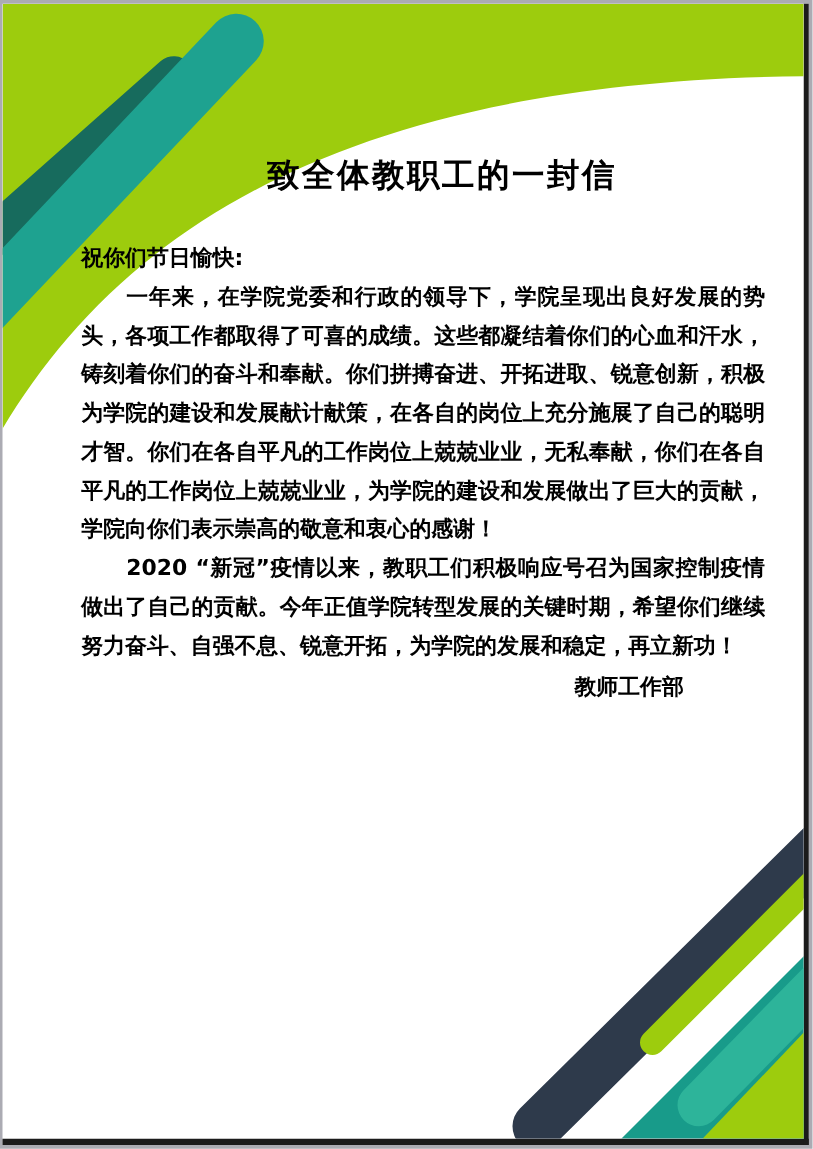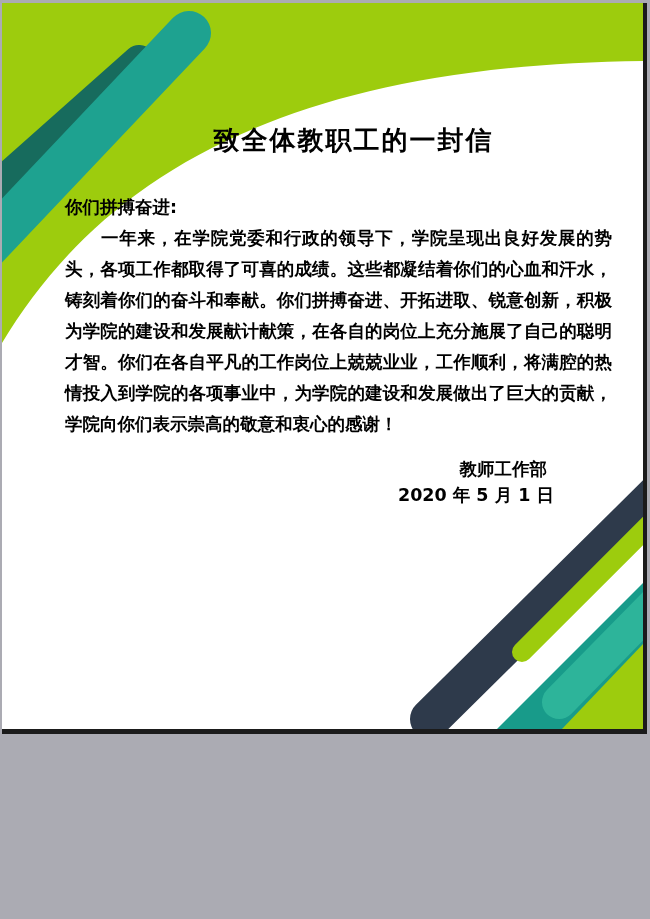--- a/index.html
+++ b/index.html
@@ -6,21 +6,21 @@
   html,body { width:650px; height:919px; }
   body {
     background:#ABABB3;
     font-family:"DejaVu Sans", sans-serif;
     position:relative;
     overflow:hidden;
   }
   .page {
     position:absolute;
     left:2px; top:3px;
-    width:645px; height:731px;
+    width:645px; height:913px;
     background:#ffffff;
     border-right:4px solid #1b1b1b;
     border-bottom:5px solid #1b1b1b;
     overflow:hidden;
   }
   .deco-top {
     position:absolute; left:0; top:0;
     width:641px; height:345px;
     display:block;
   }
@@ -46,21 +46,21 @@
     width:547px;
     font-size:17.5px;
     font-weight:bold;
     line-height:31px;
     color:#000;
     text-align:justify;
   }
   .salutation { text-align:left; }
   .content p { text-indent:36px; margin:0; }
   .content p.first { margin-top:22px; }
-  .sig-block { margin-top:16px; }
+  .sig-block { margin-top:4px; }
   .sig-line { text-align:right; line-height:26px; padding-right:65px; }
   .date-line { text-align:right; line-height:26px; padding-right:58px; }
 </style>
 </head>
 <body>
 
 <div class="page">
 
   <svg class="deco-top" viewBox="0 0 641 345">
     <path d="M0,0 H641 V58 C260,62 90,190 0,340 Z" fill="#9DCC0D"></path>
@@ -72,21 +72,21 @@
     <polygon points="154,294 379,69 379,294" fill="#189B8A"></polygon>
     <line x1="216" y1="267" x2="359" y2="121" stroke-width="34" stroke-linecap="round" stroke="#2DB49A"></line>
     <polygon points="219,294 364,142 364,294" fill="#9DCC0D"></polygon>
     <line x1="87" y1="284" x2="347" y2="27" stroke-width="40" stroke-linecap="round" stroke="#2E3A4B"></line>
     <line x1="179" y1="217" x2="341" y2="55" stroke-width="20" stroke-linecap="round" stroke="#9DCC0D"></line>
   </svg>
 
   <div class="title">致全体教职工的一封信</div>
 
   <div class="content">
-    <div class="salutation">你们拼搏奋进:</div>
-    <p>一年来，在学院党委和行政的领导下，学院呈现出良好发展的势头，各项工作都取得了可喜的成绩。这些都凝结着你们的心血和汗水，铸刻着你们的奋斗和奉献。你们拼搏奋进、开拓进取、锐意创新，积极为学院的建设和发展献计献策，在各自的岗位上充分施展了自己的聪明才智。你们在各自平凡的工作岗位上兢兢业业，工作顺利，将满腔的热情投入到学院的各项事业中，为学院的建设和发展做出了巨大的贡献，学院向你们表示崇高的敬意和衷心的感谢！</p>
+    <div class="salutation">祝你们节日愉快:</div>
+    <p>一年来，在学院党委和行政的领导下，学院呈现出良好发展的势头，各项工作都取得了可喜的成绩。这些都凝结着你们的心血和汗水，铸刻着你们的奋斗和奉献。你们拼搏奋进、开拓进取、锐意创新，积极为学院的建设和发展献计献策，在各自的岗位上充分施展了自己的聪明才智。你们在各自平凡的工作岗位上兢兢业业，无私奉献，你们在各自平凡的工作岗位上兢兢业业，为学院的建设和发展做出了巨大的贡献，学院向你们表示崇高的敬意和衷心的感谢！</p>
+    <p>2020 “新冠”疫情以来，教职工们积极响应号召为国家控制疫情做出了自己的贡献。今年正值学院转型发展的关键时期，希望你们继续努力奋斗、自强不息、锐意开拓，为学院的发展和稳定，再立新功！</p>
     <div class="sig-block">
       <div class="sig-line">教师工作部</div>
-      <div class="date-line">2020 年 5 月 1 日</div>
     </div>
   </div>
 
 </div>
 
 </body></html>

